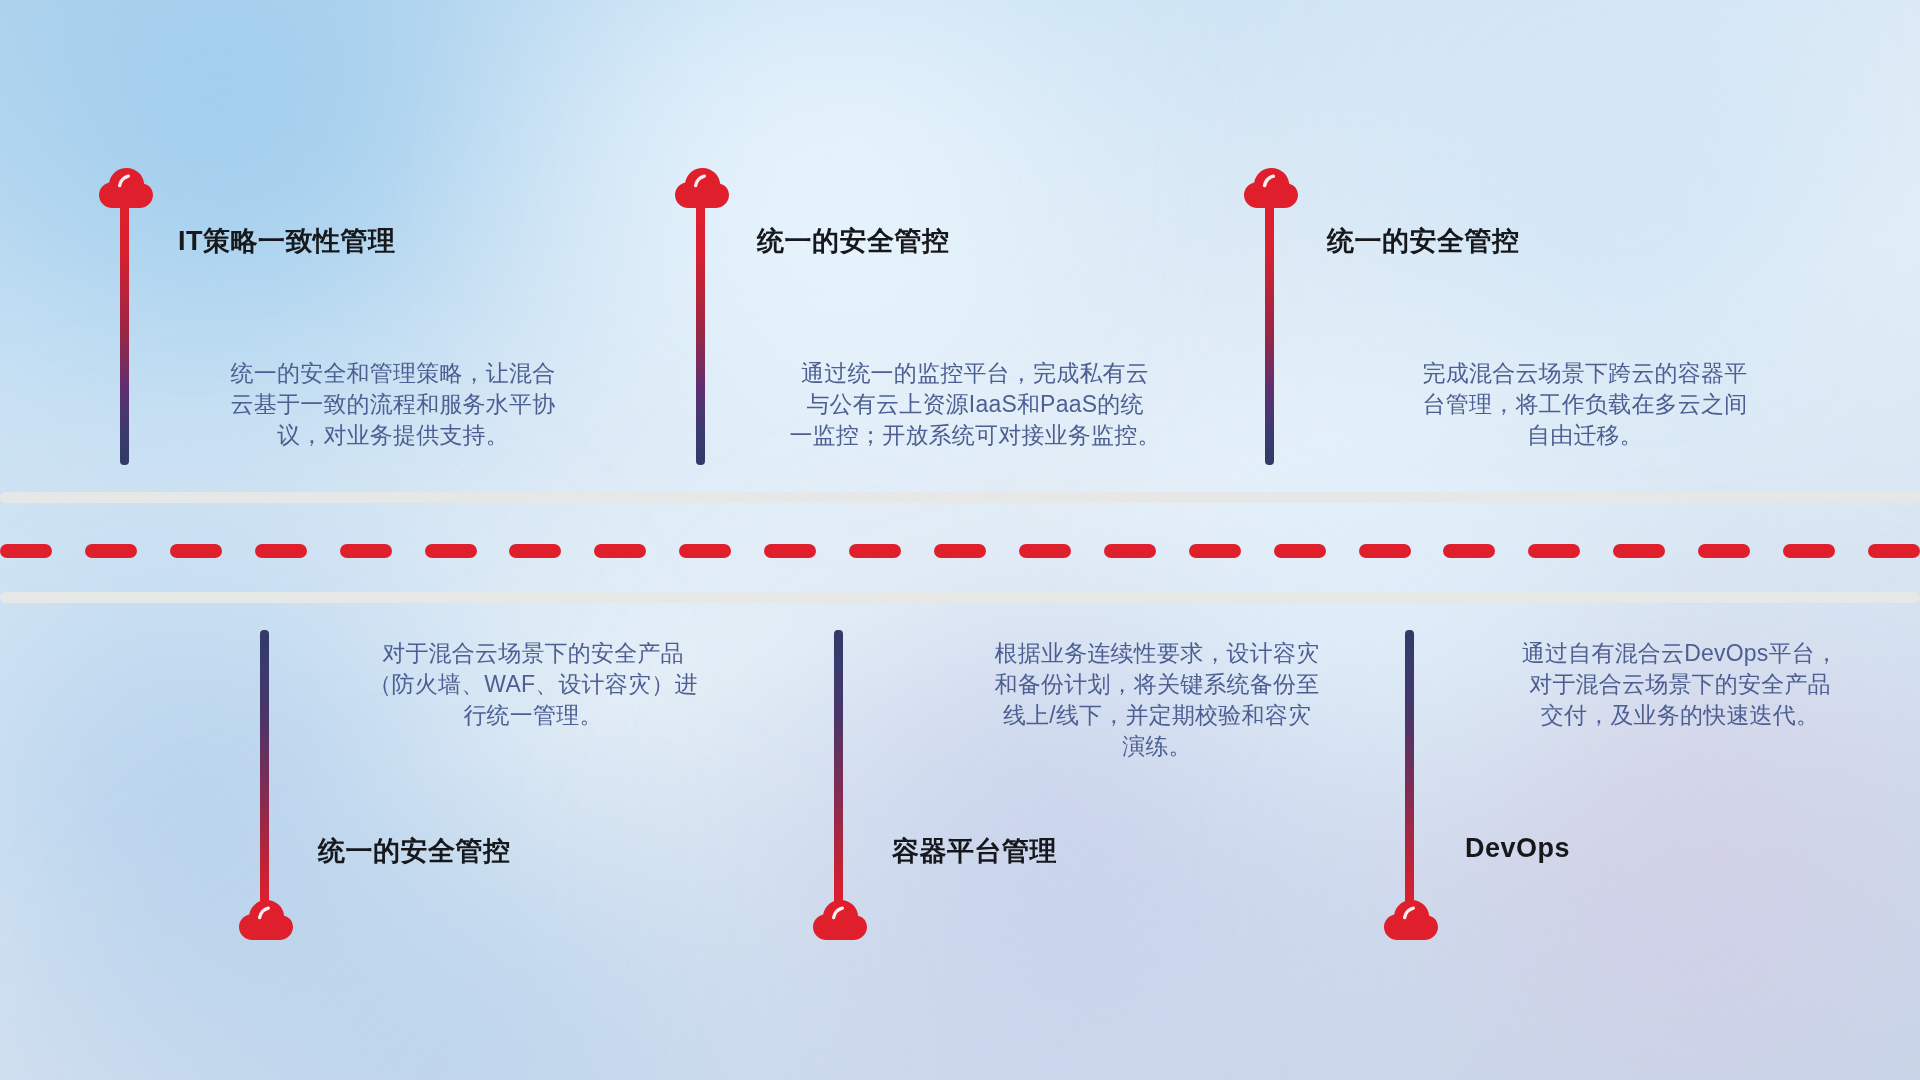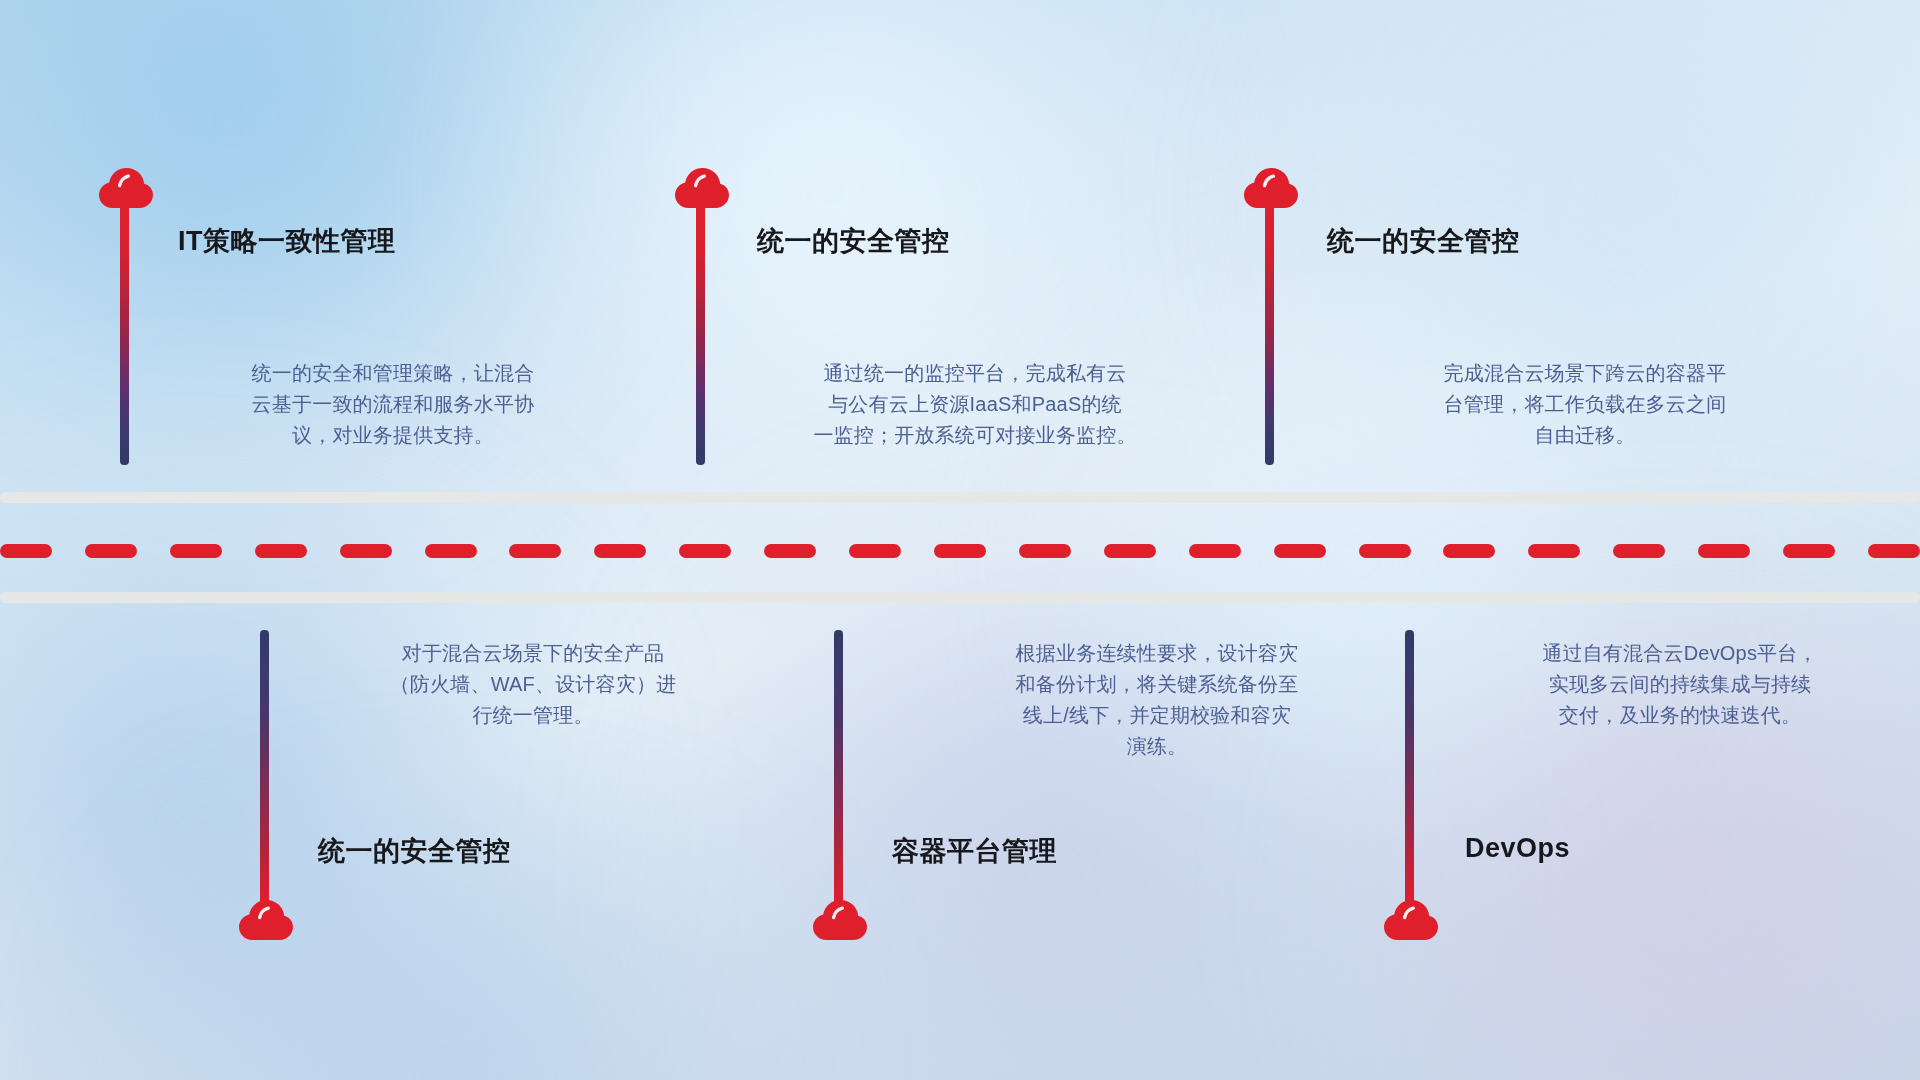--- a/index.html
+++ b/index.html
@@ -47,21 +47,21 @@
   
   .col{position:absolute;}
   .stem{position:absolute;width:9px;border-radius:4px;}
   .stem.down{background:linear-gradient(to bottom,#e01f2d 0%,#d9202f 18%,#9d2545 48%,#5b3070 72%,#3a3a6e 88%,#323a66 100%);}
   .stem.up{background:linear-gradient(to bottom,#323a66 0%,#3a3a6e 14%,#4b3568 32%,#8c2a4e 64%,#c22236 86%,#e01f2d 100%);}
 
   .cloud{position:absolute;width:56px;height:44px;}
 
   .title{position:absolute;white-space:nowrap;color:#17181c;font-weight:700;
          font-size:27px;letter-spacing:.5px;}
-  .body{position:absolute;color:#4d5f92;font-size:20px;line-height:31px;
+  .body{position:absolute;color:#4d5f92;font-size:23px;line-height:31px;
         letter-spacing:.2px;white-space:pre-line;font-weight:400;}
 </style>
 </head>
 <body>
 
 <div id="stage">
 
   <div class="bg-base"></div>
   <div class="bg-glow glow-a"></div>
   <div class="bg-glow glow-b"></div>
@@ -174,18 +174,18 @@
 
   <div class="col">
     <div class="stem up" style="left:1405px;top:630px;height:275px;"></div>
     <div class="cloud" style="left:1383px;top:897px;">
       <svg viewBox="0 0 56 44" width="56" height="44">
         <path d="M14.5 43C6.6 43 1 37.2 1 30.1c0-6.2 4.3-11.4 10.2-12.7C12.6 9.1 19.9 3 28.6 3c9.2 0 16.8 6.9 17.6 15.7C51.6 20 55 24.6 55 30.1 55 37.2 49.1 43 41.4 43z" fill="#e01f2d"></path>
         <path d="M21.6 20.6c.9-4.6 4.3-8.2 8.7-9.4" stroke="#ffffff" stroke-width="3.4" stroke-linecap="round" fill="none" opacity=".92"></path>
       </svg>
     </div>
     <div class="body" style="left:1465px;top:638px;width:430px;">通过自有混合云DevOps平台，
-实现多云间的持续集成与持续
+对于混合云场景下的安全产品
 交付，及业务的快速迭代。</div>
     <div class="title" style="left:1465px;top:833px;">DevOps</div>
   </div>
 
 </div>
 
 </body></html>

